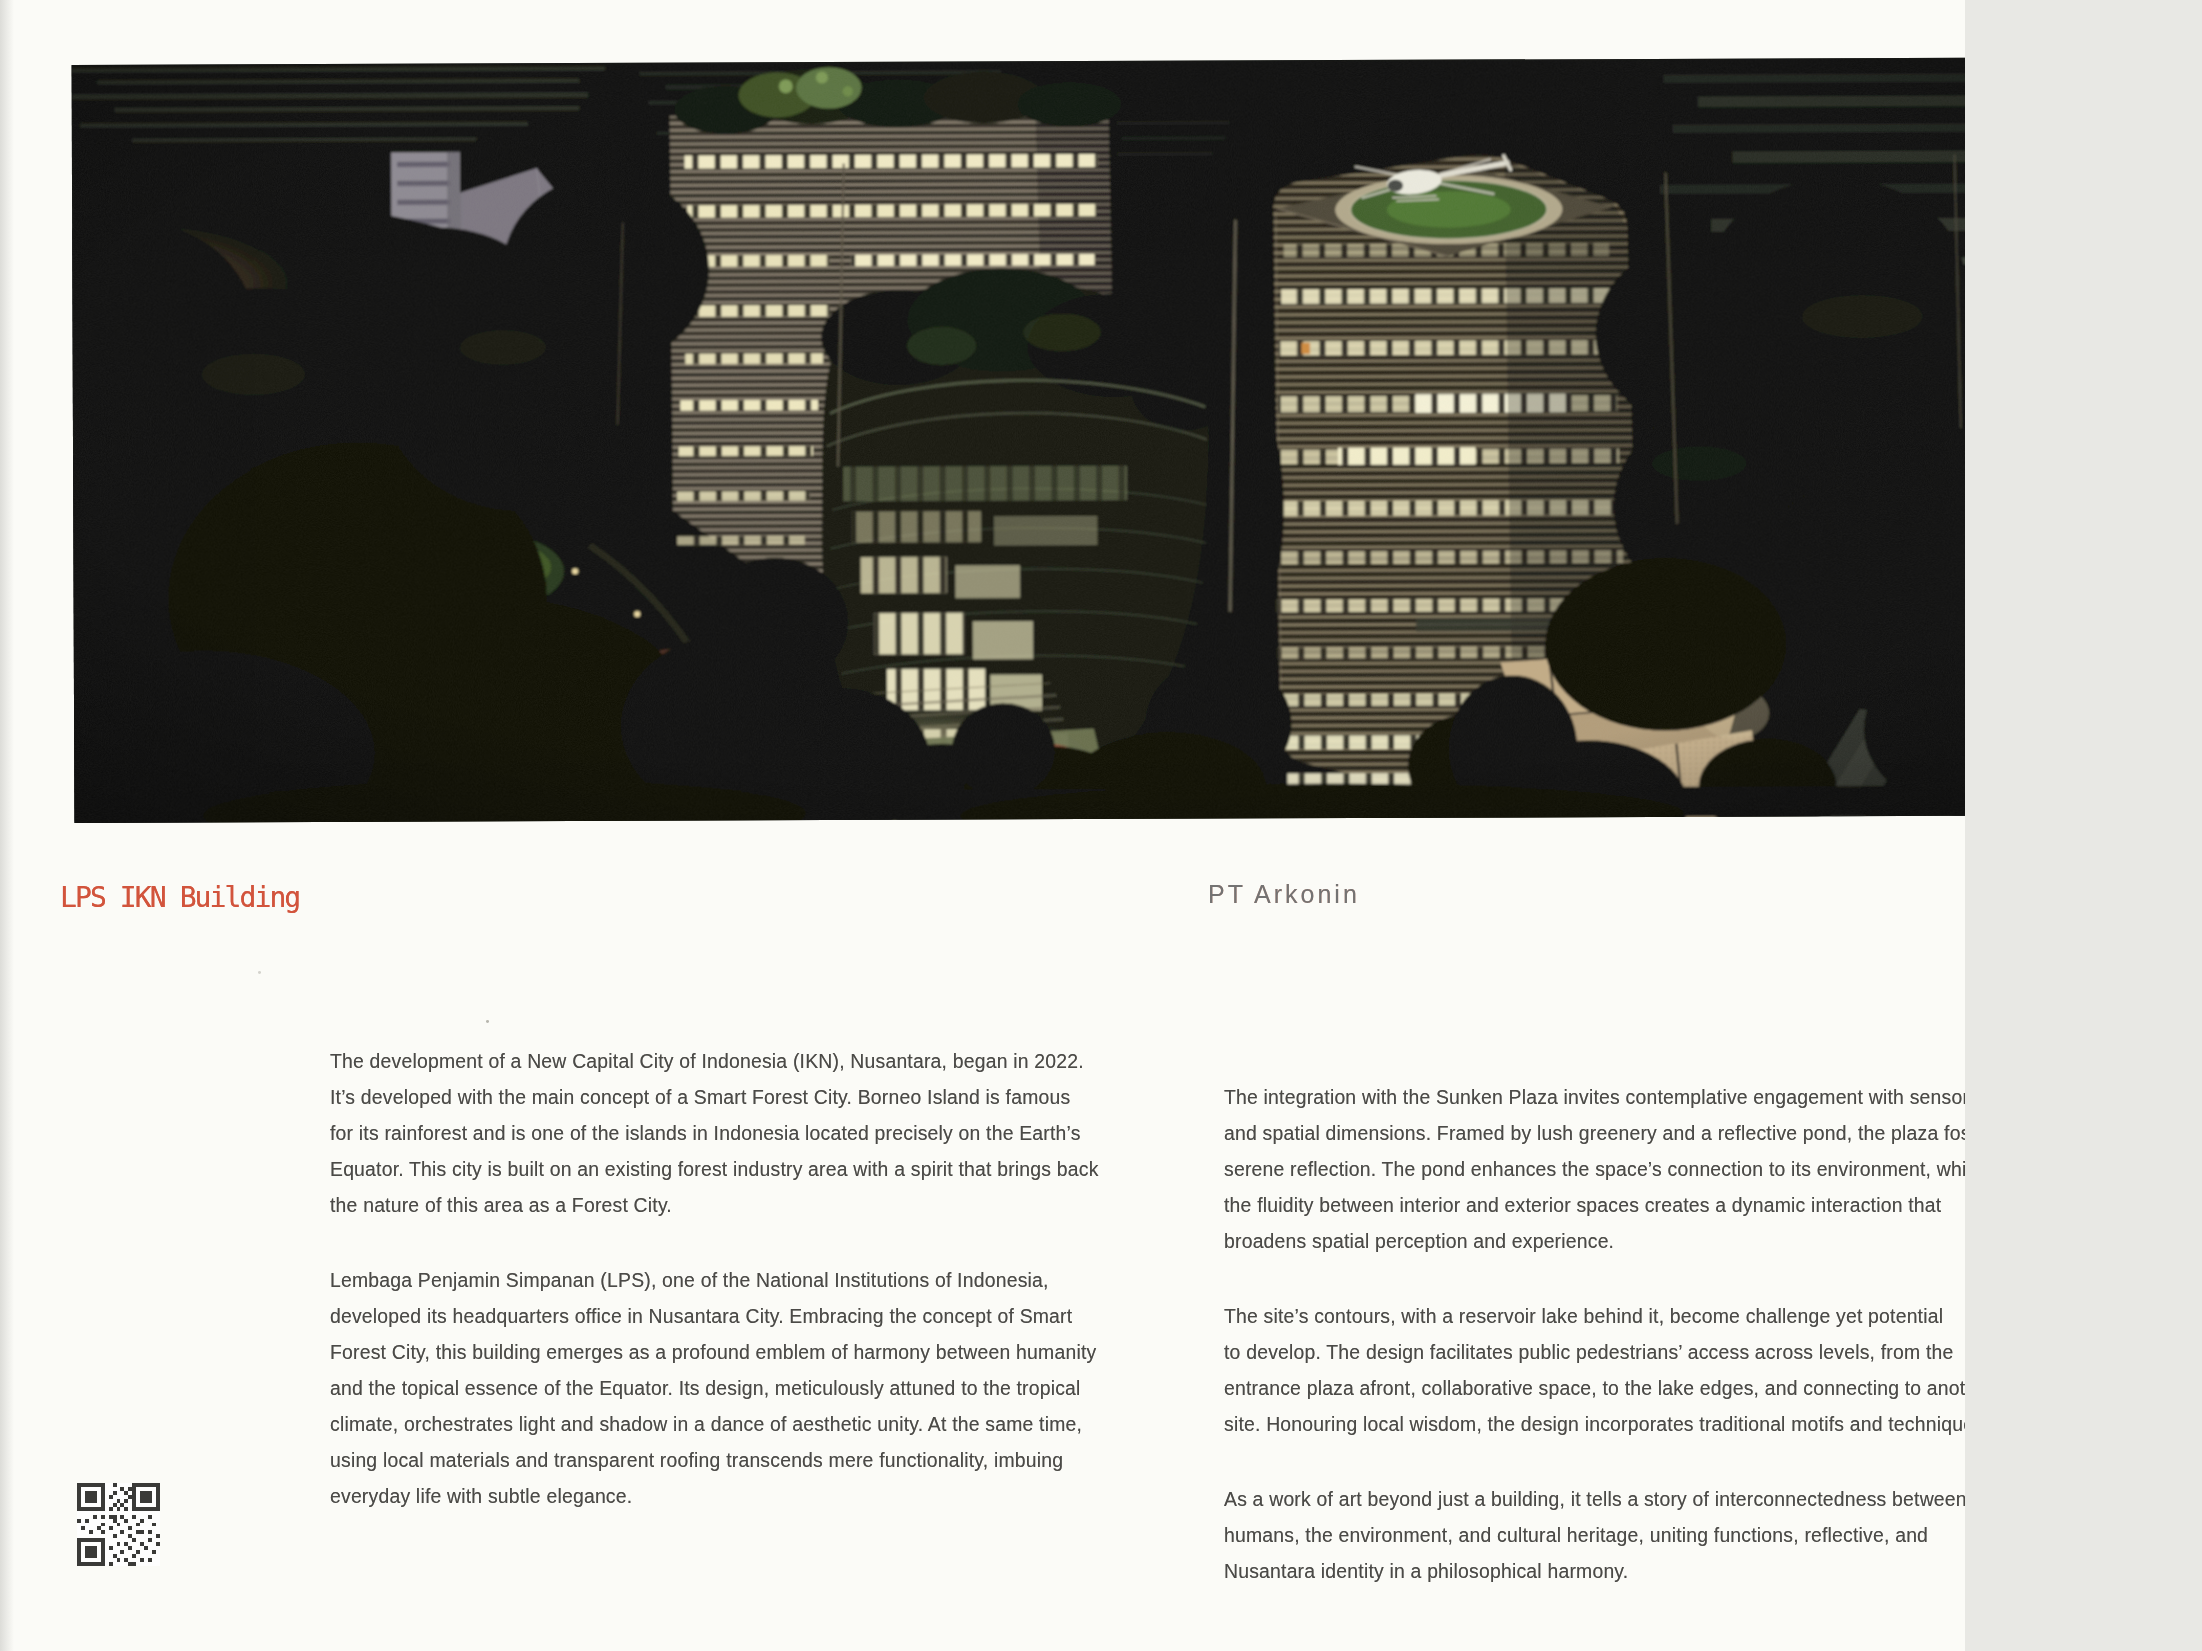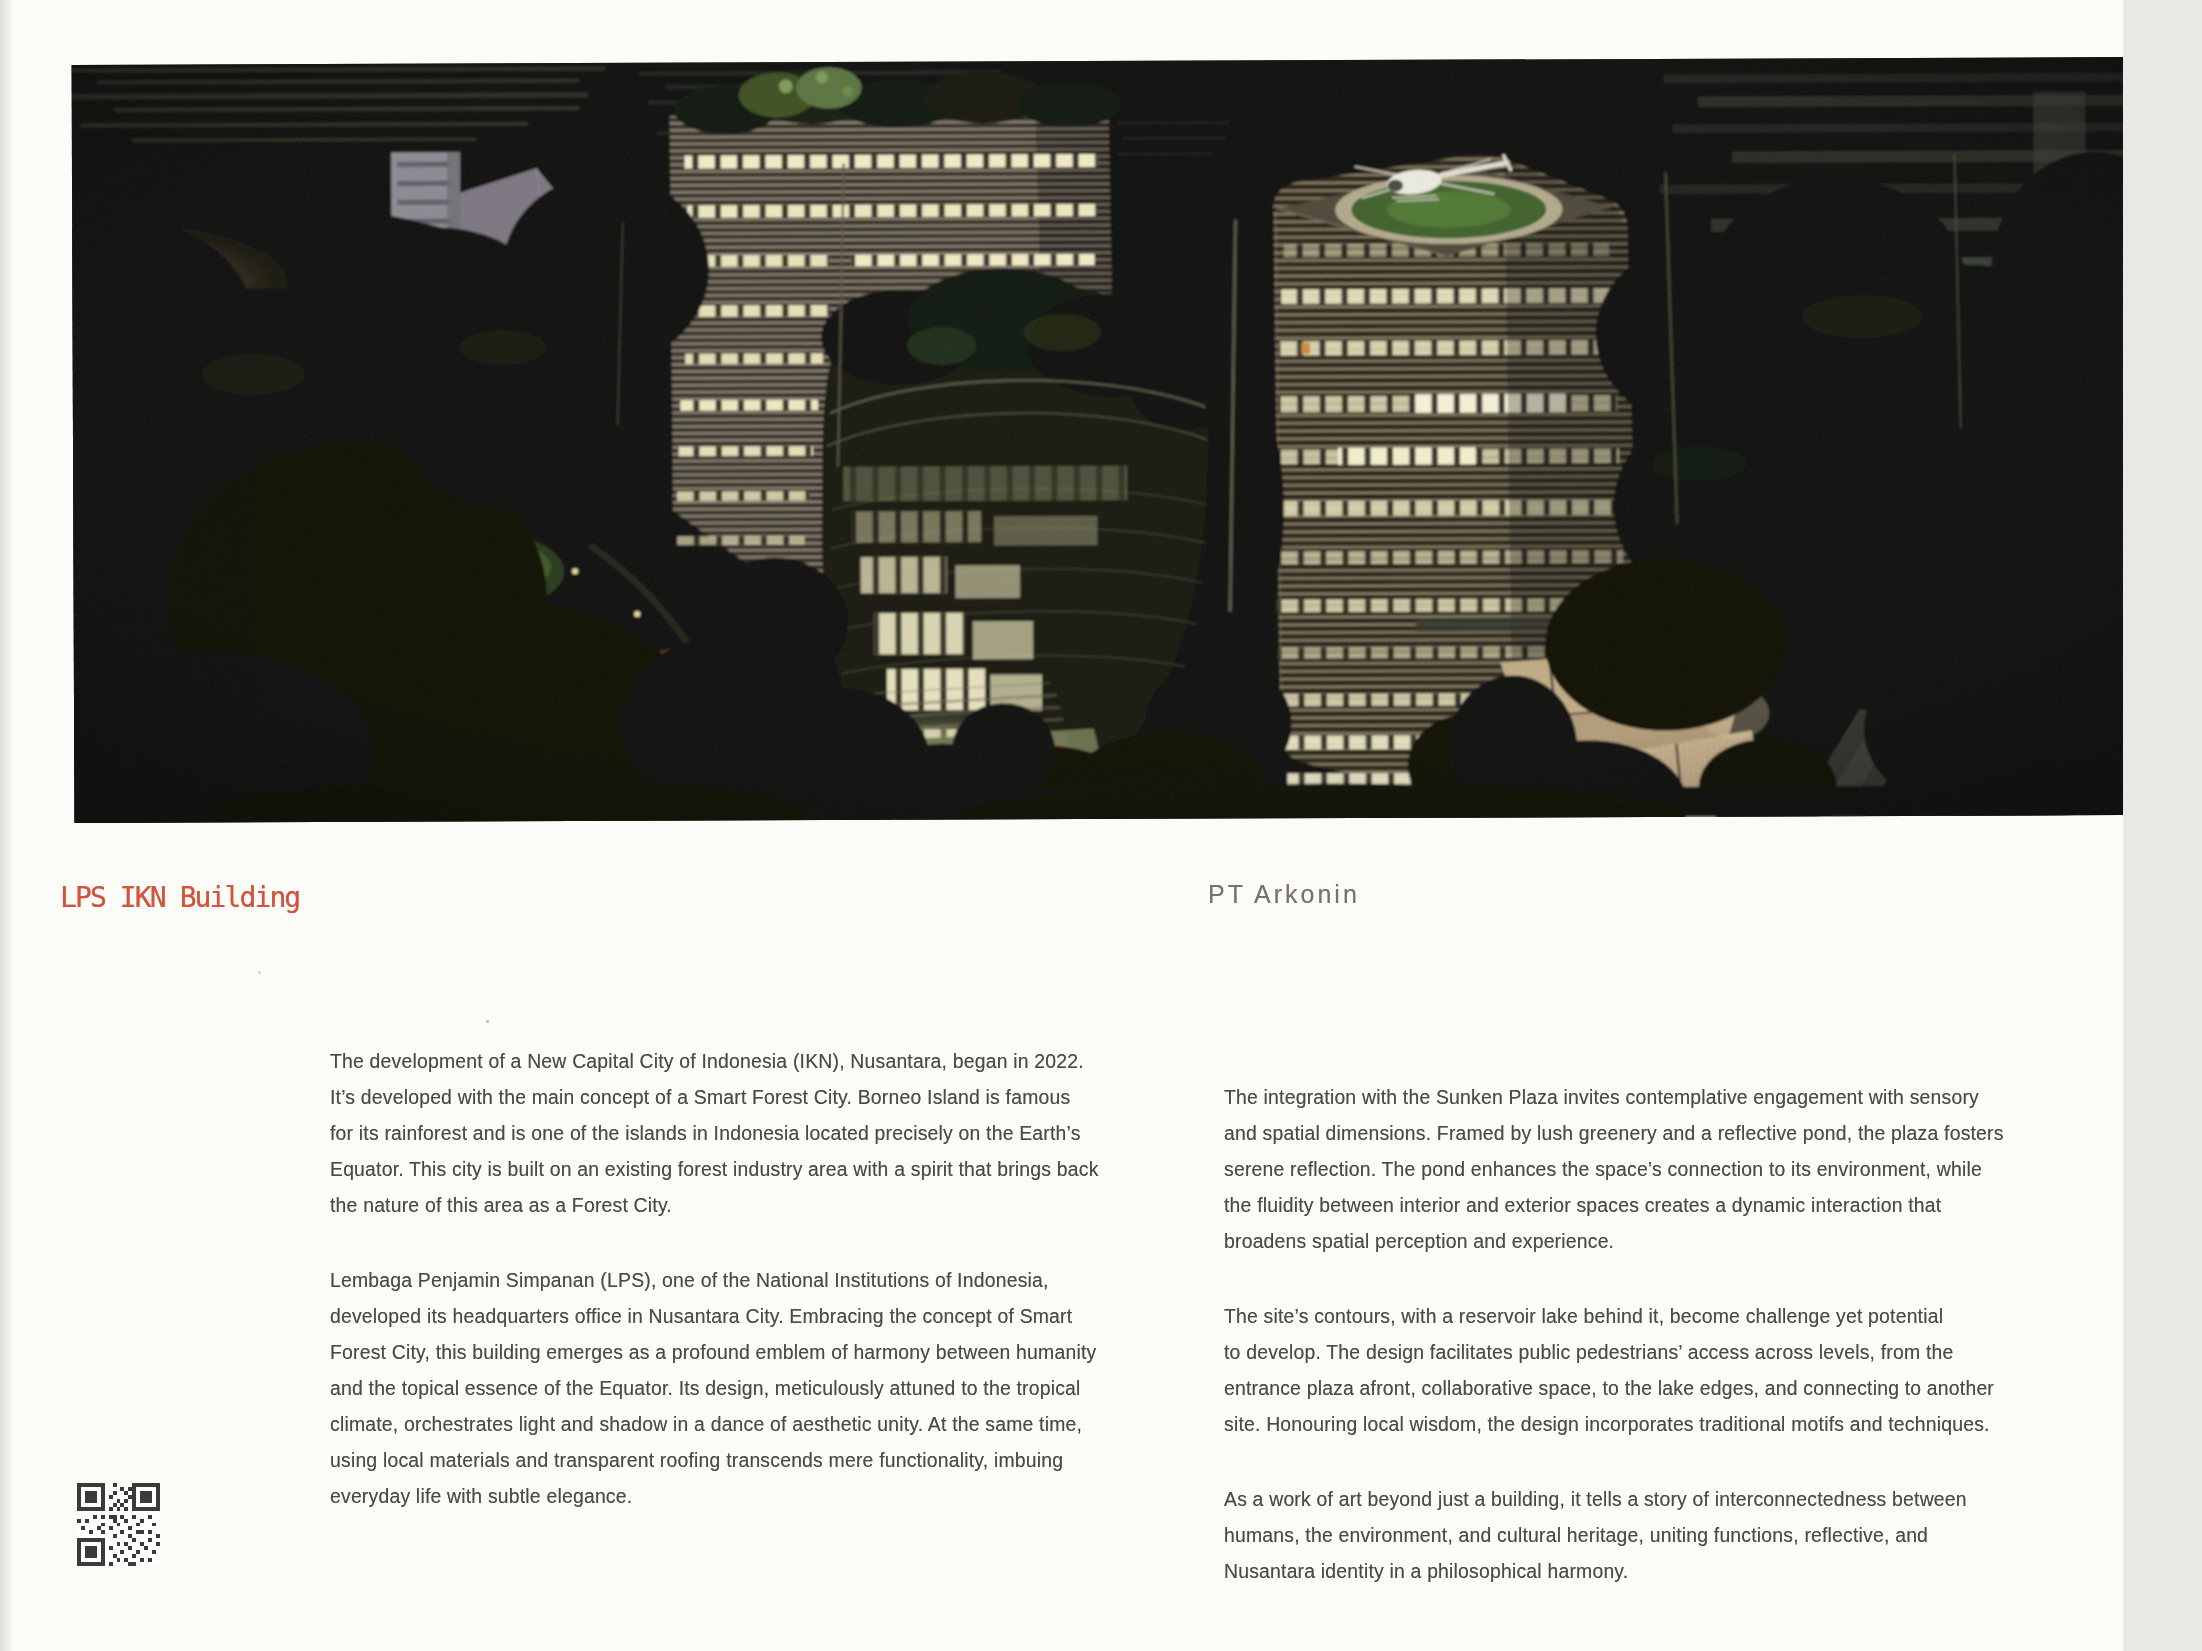--- a/index.html
+++ b/index.html
@@ -1,17 +1,17 @@
 <!DOCTYPE html>
 <html style="font-size:13.8px"><head>
 <meta charset="utf-8">
 <style>
   html,body{margin:0;padding:0;}
   body{width:2203px;height:1652px;background:#e8e8e4;}
-  .page{position:relative;width:2123px;height:1652px;background:#fbfbf7;overflow:hidden;
+  .page{position:relative;width:1965px;height:1652px;background:#fbfbf7;overflow:hidden;
         font-family:"Liberation Sans",sans-serif;}
   .hero{position:absolute;left:73px;top:61px;width:2059px;height:758px;margin:0;
         background:#0a0d08;overflow:hidden;transform:rotate(-0.22deg);transform-origin:center;}
   .hero svg{display:block;width:100%;height:100%;}
   .title-project{position:absolute;left:60px;top:881px;margin:0;
         font-family:"DejaVu Sans Mono",monospace;font-size:28px;font-weight:normal;
         letter-spacing:-1.9px;color:#d2543c;line-height:1.2;
         text-shadow:0 0 0.4px rgba(210,84,60,.85);}
   .title-firm{position:absolute;left:1208px;top:879px;margin:0;
         font-size:25px;font-weight:normal;letter-spacing:3px;color:#737373;line-height:1.2;

